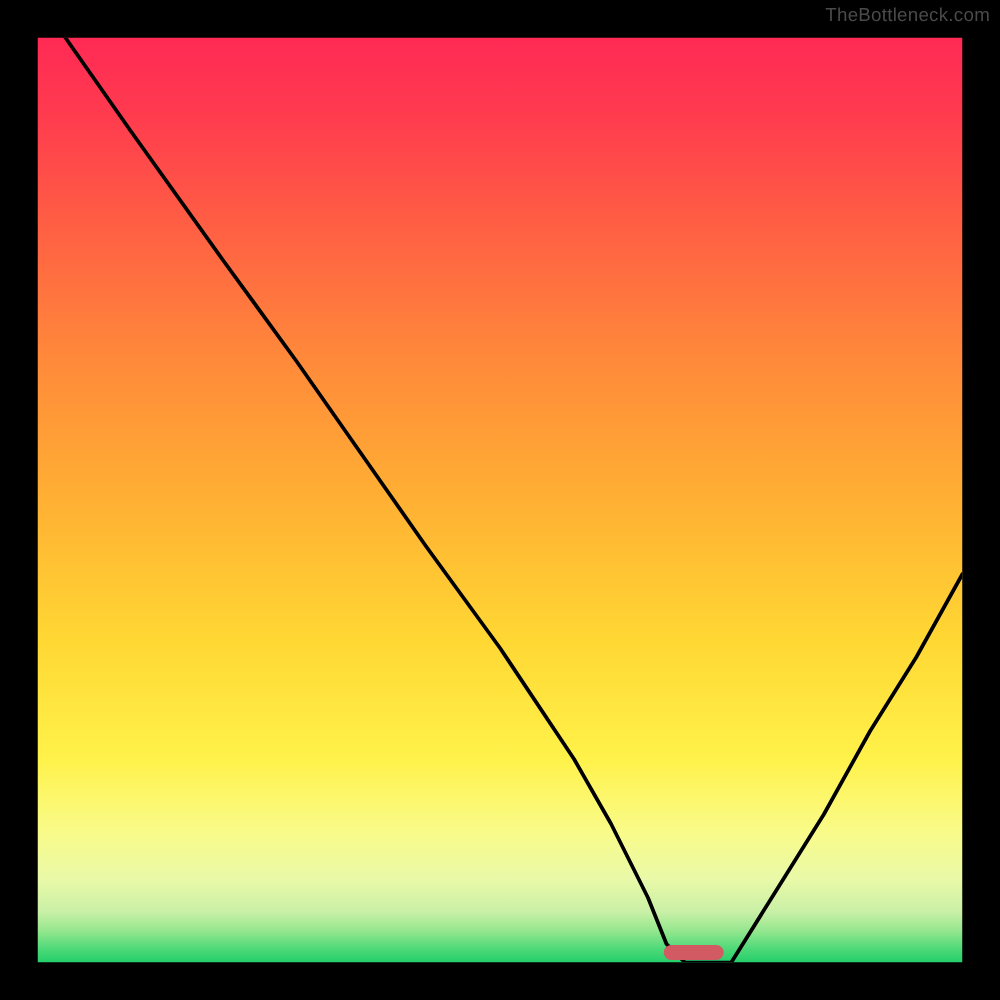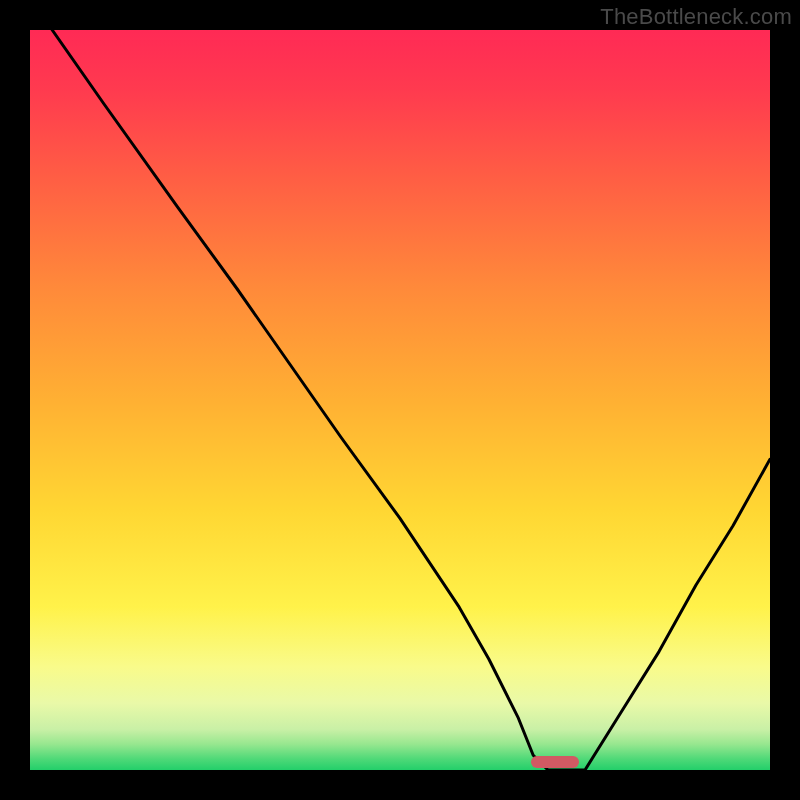--- a/index.html
+++ b/index.html
@@ -43,21 +43,21 @@
   }
   .marker {
     position: absolute;
     border-radius: 6px;
   }
   .watermark {
     position: absolute;
     top: 4px;
     right: 8px;
     font-family: Arial, Helvetica, sans-serif;
-    font-size: 22px;
+    font-size: 15px;
     font-weight: 500;
     color: #4a4a4a;
     letter-spacing: 0.2px;
   }
 </style>
 </head>
 <body>
 
 <div class="frame">
 

